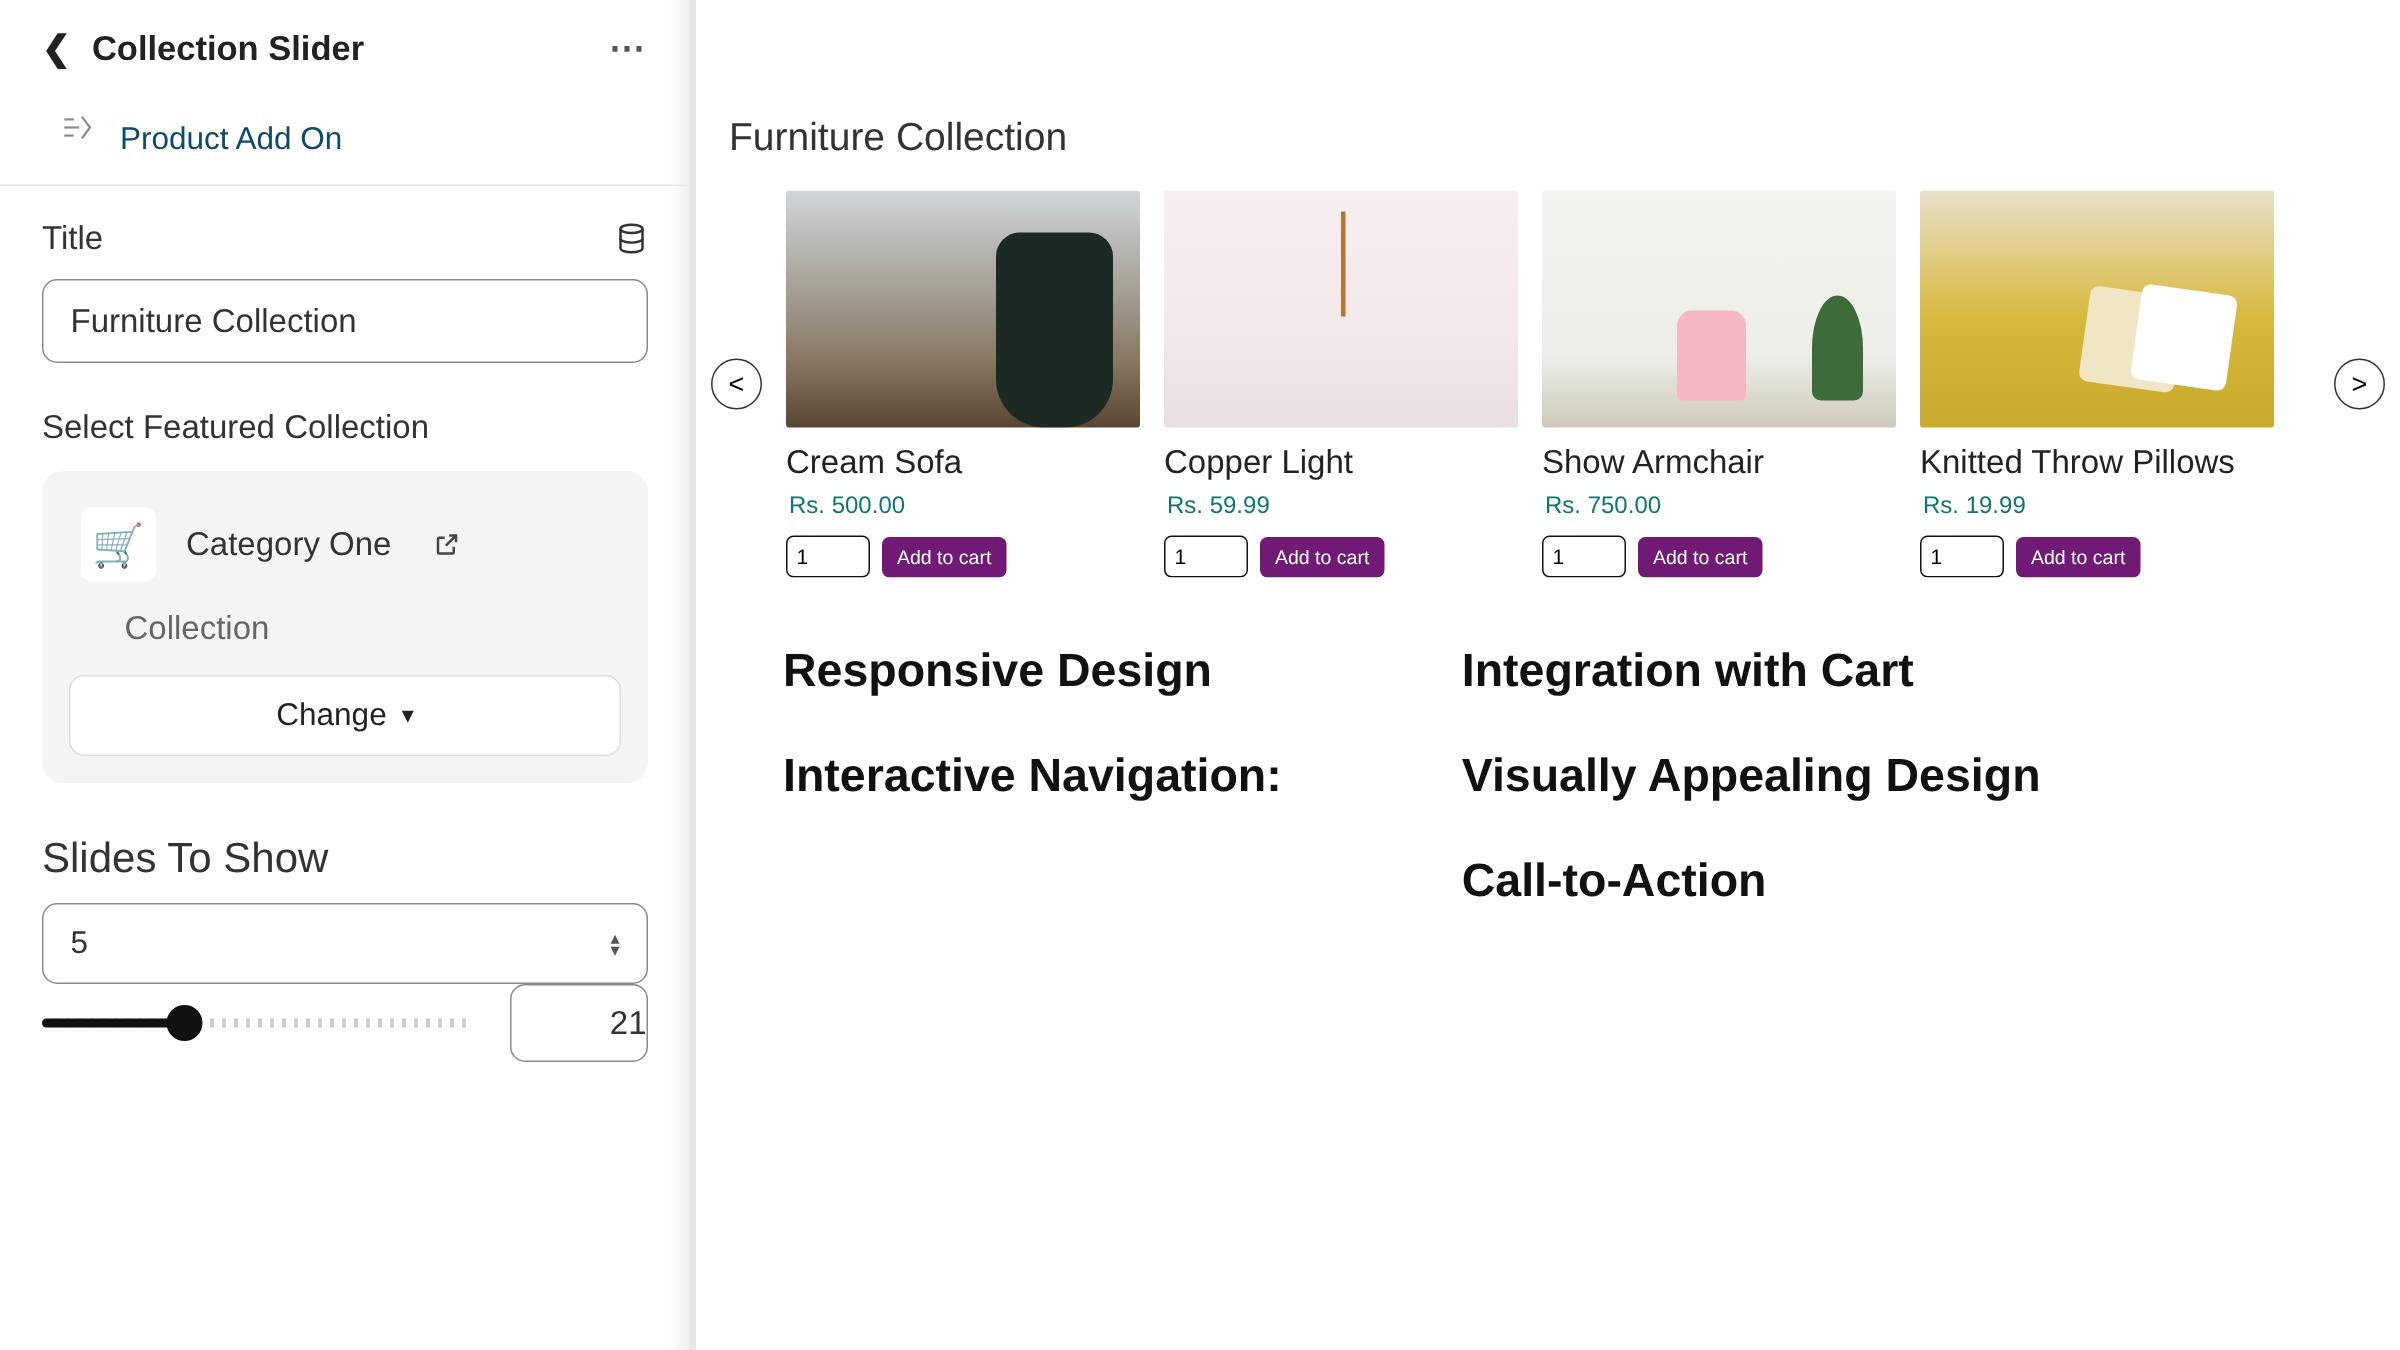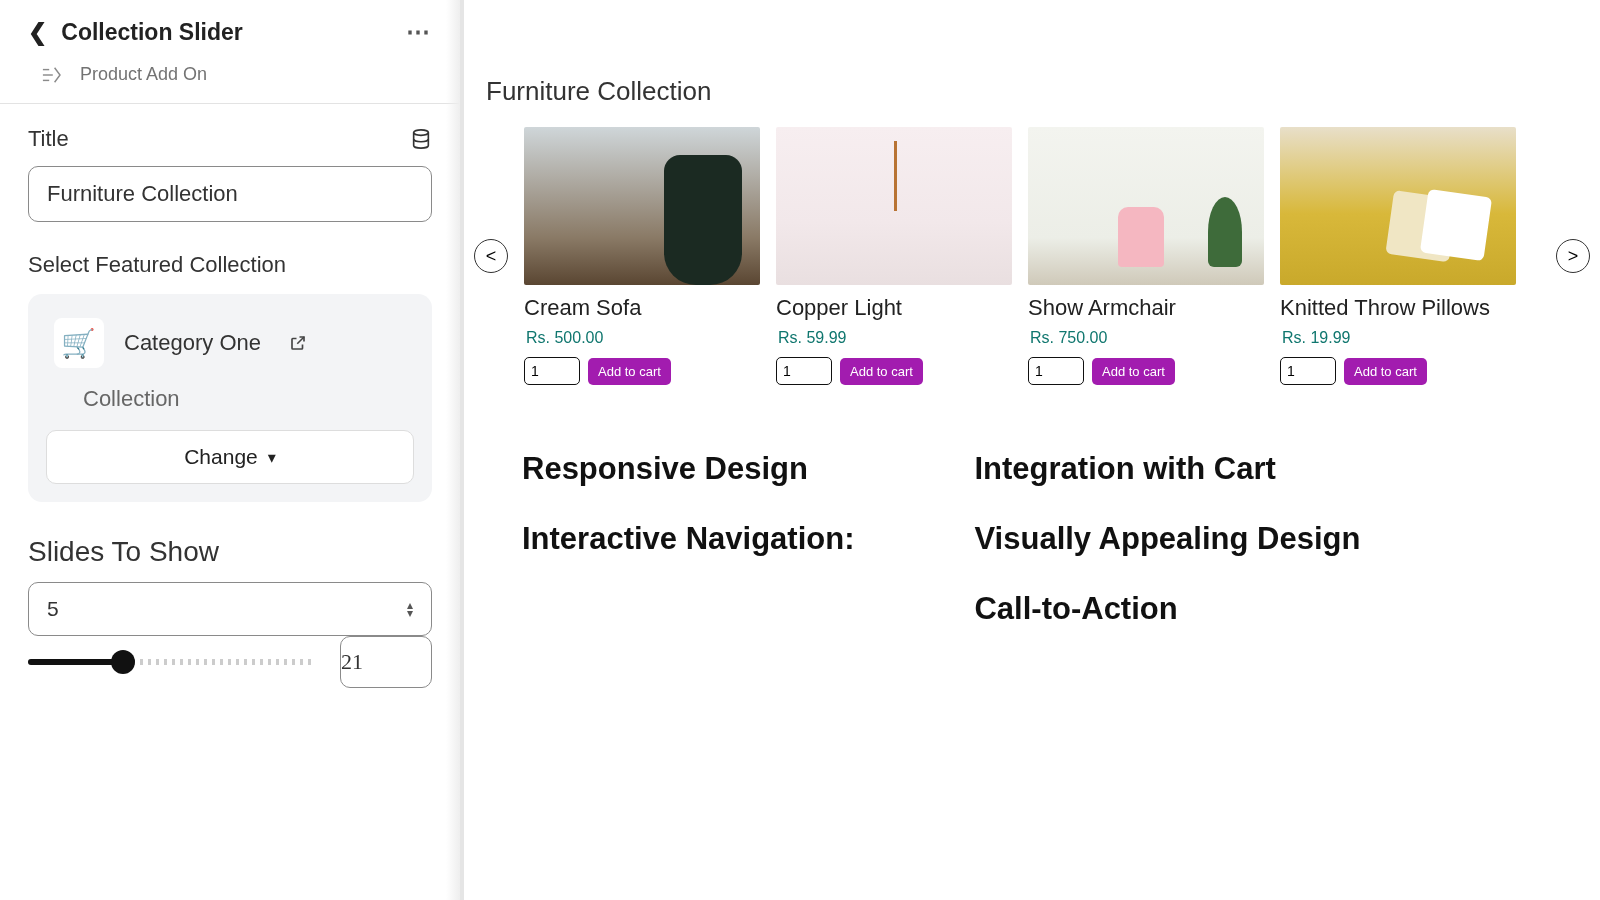--- a/index.html
+++ b/index.html
@@ -31,21 +31,21 @@
 .more-dots { font-size: 24px; color: #555; letter-spacing: 2px; cursor: pointer; font-weight: 700;}
 .addon-row {
   display: flex; align-items: center; gap: 18px;
   padding: 8px 28px 18px 40px;
   color: #6b6b6b;
 }
 .addon-icon {
   width: 22px; height: 18px; display: inline-block;
 }
 .addon-icon svg { width: 100%; height: 100%; }
-.addon-text { font-size: 18px; color: #737373; }
+.addon-text { font-size: 21px; color: #0c4a6e; margin-top: 16px; }
 .hr { height: 1px; background: #e3e3e3; width: 100%; }
 .section { padding: 22px 28px 0 28px; }
 .field-label-row { display: flex; justify-content: space-between; align-items: center; margin-bottom: 14px; }
 .field-label { font-size: 22px; color: #333; }
 .db-icon { width: 22px; height: 22px; display:inline-block;}
 .db-icon svg { width:100%; height:100%; }
 .text-input {
   width: 100%; border: 1.5px solid #8a8a8a; border-radius: 10px;
   padding: 14px 18px; font-size: 22px; color: #333; outline: none;
 }
@@ -81,21 +81,21 @@
   background: repeating-linear-gradient(90deg, #ccc 0 3px, transparent 3px 8px);
   border-radius: 3px;
 }
 .slider-fill { position:absolute; left:0; top:0; height:6px; background:#111; border-radius:3px; width:33%; }
 .slider-thumb {
   position:absolute; top:50%; transform:translate(-50%,-50%);
   left:33%; width:24px; height:24px; background:#111; border-radius:50%;
 }
 .slider-value-box {
   width: 92px; border:1.5px solid #8a8a8a; border-radius:10px; padding:12px 0;
-  text-align:left; font-size:22px; color:#333;font-family:Liberation Serif, serif;
+  text-align:right; font-size:22px; color:#333;
 }
 
 .preview { flex:1; padding: 0 10px 0 10px; position: relative; }
 .hero-title {
   font-family: Georgia, "Times New Roman", serif;
   font-size: 70px; font-weight: 800; text-align: center;
   margin-top: 68px; letter-spacing: 2px; color:#111;
 }
 .collection-heading {
   font-size: 26px; color:#333; margin: 76px 0 20px 12px;
@@ -113,24 +113,24 @@
   width:100%; height:158px; background:#ddd; border-radius:2px; overflow:hidden;
 }
 .card-title { font-size: 22px; color:#222; margin-top:10px; }
 .card-price { font-size: 16px; color:#0f766e; margin: 8px 0 10px 2px;}
 .card-actions { display:flex; gap:8px; align-items:center; }
 .qty-input {
   width:56px; height:28px; border:1.5px solid #111; border-radius:5px;
   font-size:14px; padding: 0 6px;
 }
 .addcart-btn {
-  background:#a21caf; color:#fff; border:none; border-radius:5px;
+  background:#701a75; color:#fff; border:none; border-radius:5px;
   font-size:13px; padding:6px 10px; cursor:pointer;
 }
-.features { display:flex; gap: 120px; margin: 66px 0 0 48px;}
+.features { display:flex; gap: 120px; margin: 44px 0 0 48px;}
 .feat-col { display:flex; flex-direction:column; gap: 34px;}
 .feat { font-size: 31px; font-weight:700; color:#111; font-family: Verdana, Geneva, sans-serif;}
 
 .img-sofa { background: linear-gradient(180deg,#cfd6d9 0%, #8a7a66 70%, #5a4632 100%); position:relative;}
 .img-sofa::after{content:"";position:absolute;right:18px;bottom:0;width:78px;height:130px;background:#1b2a22;border-radius:16px 16px 32px 32px;}
 .img-copper { background: linear-gradient(180deg,#f7eef0 0%, #f2e8ea 60%, #e9dfe0 100%); position:relative;}
 .img-copper::after{content:"";position:absolute;left:50%;top:14px;width:3px;height:70px;background:#b87333;}
 .img-pink { background: linear-gradient(180deg,#f3f4ef 0%, #eceee7 70%, #cfc9b9 100%); position:relative;}
 .img-pink::after{content:"";position:absolute;left:38%;bottom:18px;width:46px;height:60px;background:#f5b7c1;border-radius:10px 10px 4px 4px;}
 .img-pink::before{content:"";position:absolute;right:22px;bottom:18px;width:34px;height:70px;background:#3e6b3a;border-radius:50% 50% 6px 6px;}

